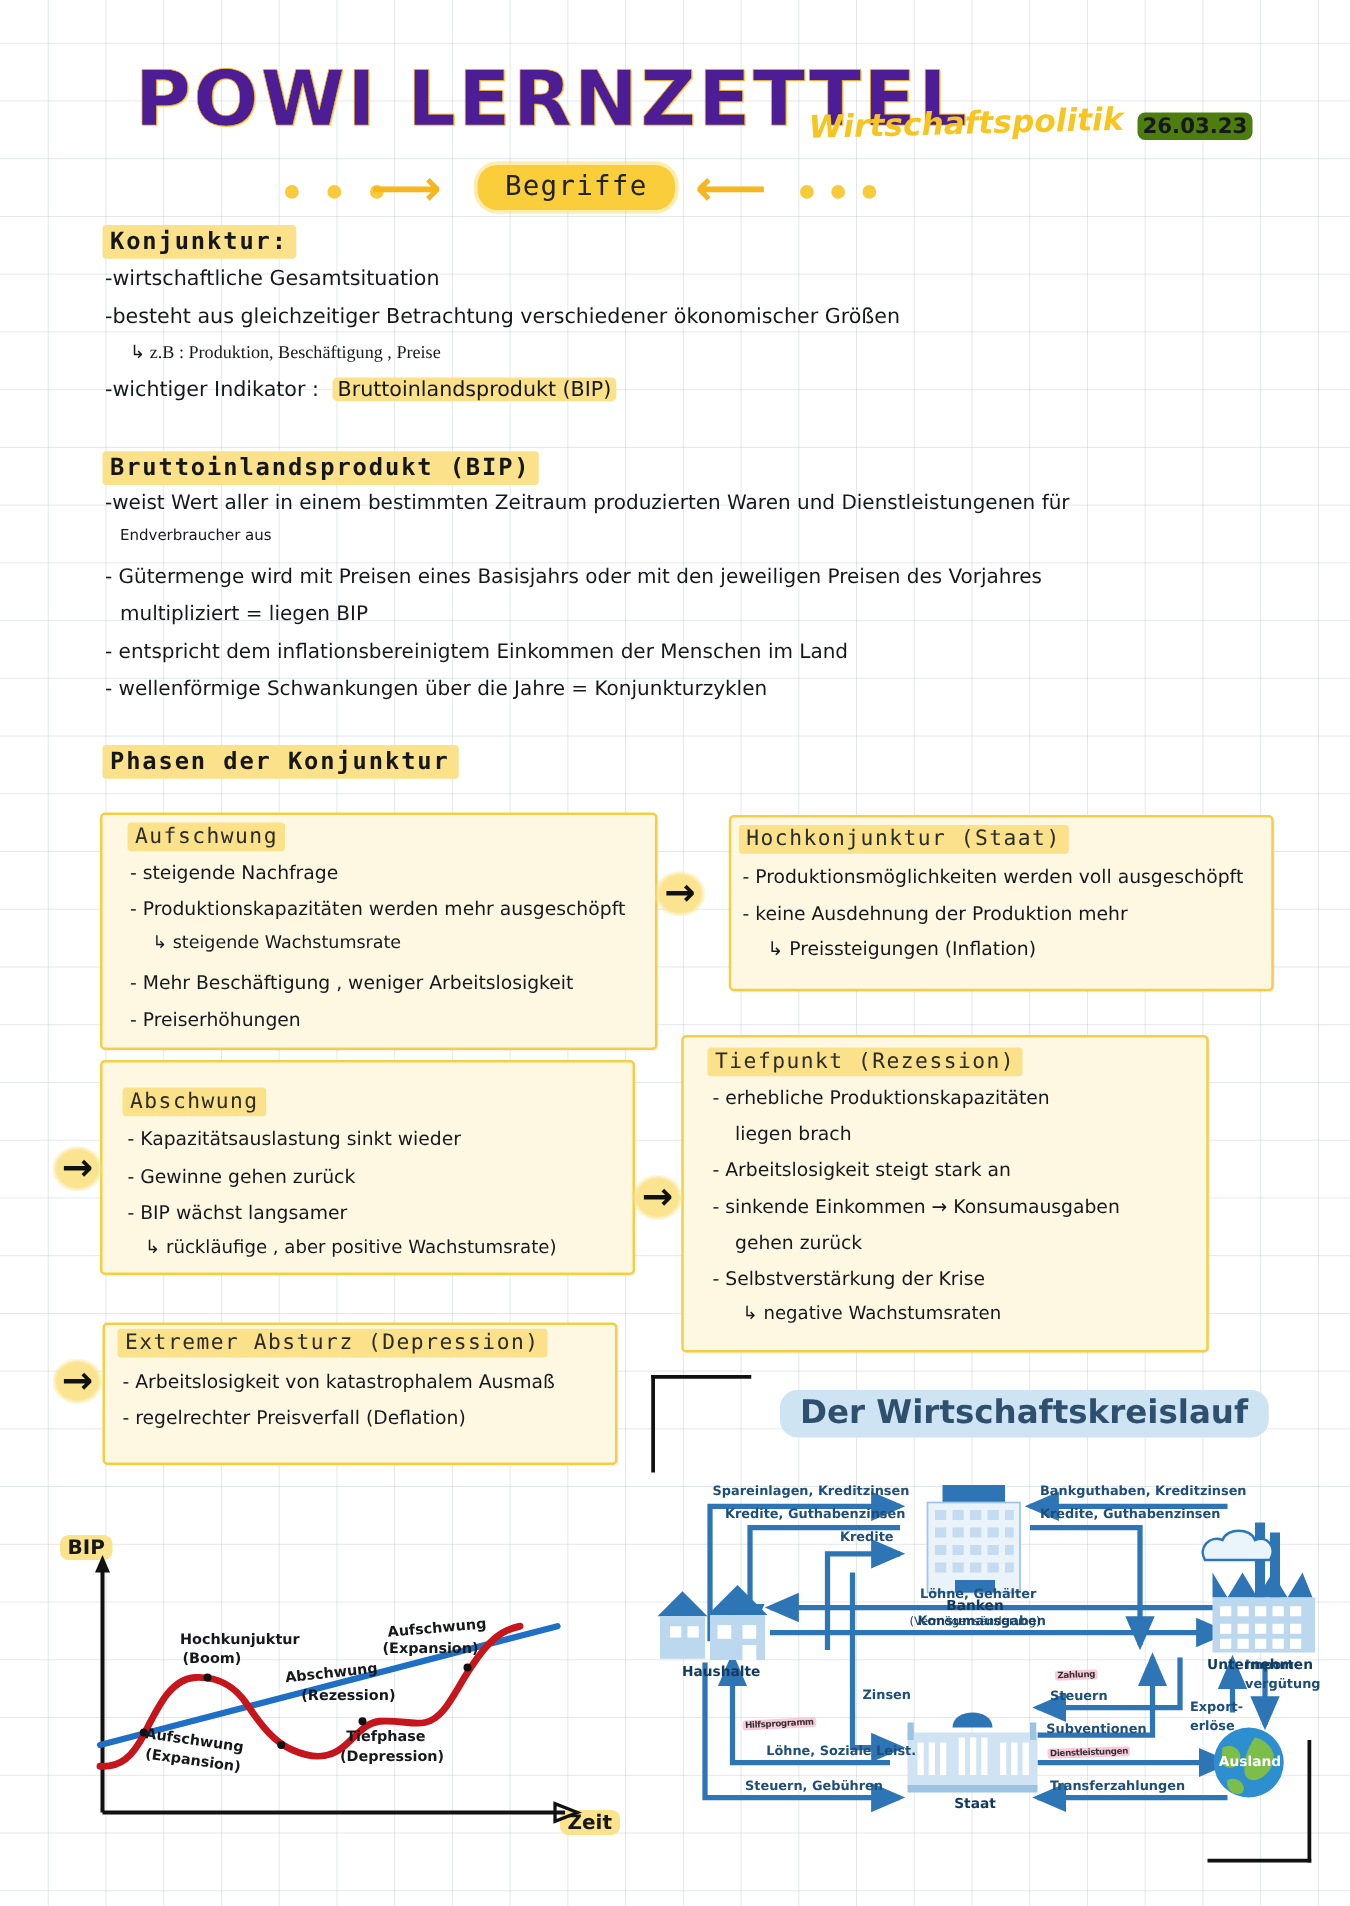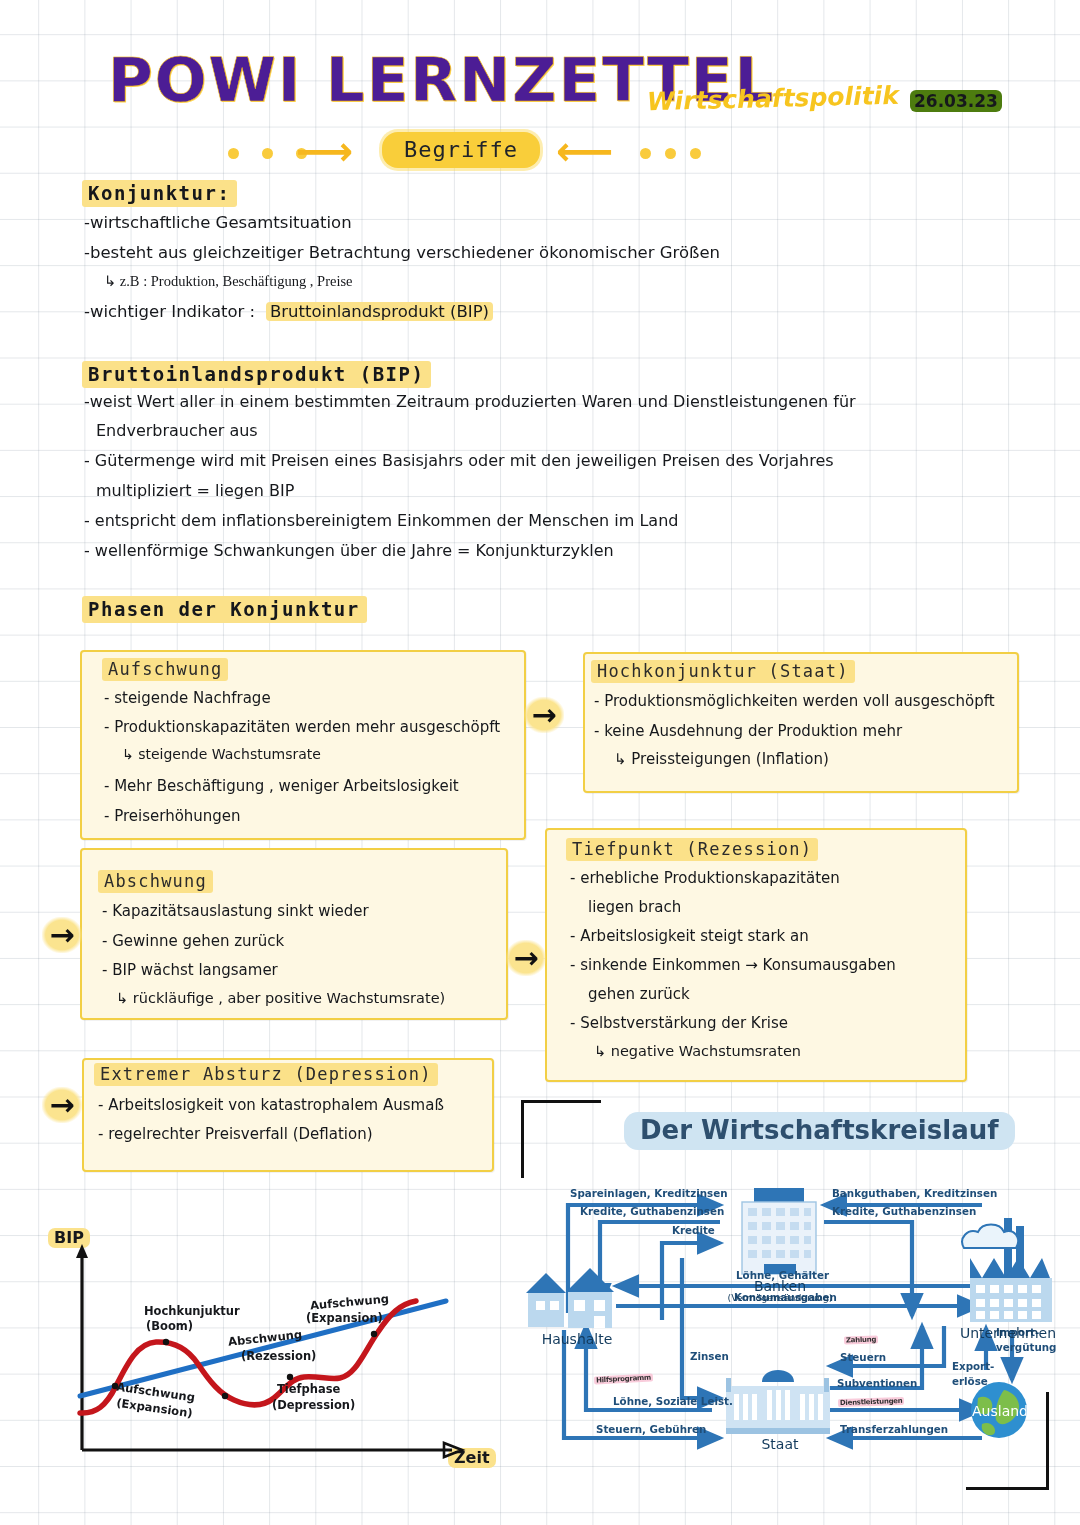--- a/index.html
+++ b/index.html
@@ -108,21 +108,21 @@
 
   
   #wk{position:absolute;left:512px;top:1098px;width:548px;height:390px;}
   #wktitle{
     position:absolute;left:112px;top:14px;
     font-size:26px;font-weight:bold;color:#2e4f6e;
     background:#CFE4F2;border-radius:14px;padding:3px 16px 5px 16px;
     white-space:nowrap;
   }
   .wklab{position:absolute;font-size:10.3px;color:#1f4e79;white-space:nowrap;font-weight:bold;}
-  .wknode{position:absolute;font-size:14px;color:#123a5c;font-weight:normal;white-space:nowrap;text-align:center;}
+  .wknode{position:absolute;font-size:11px;color:#123a5c;font-weight:bold;white-space:nowrap;text-align:center;}
   .wksub{position:absolute;font-size:9.4px;color:#123a5c;white-space:nowrap;text-align:center;}
   .scrib{position:absolute;font-size:7px;color:#1a1a1a;background:#F9C7D8;border-radius:2px;
          padding:0 2px;white-space:nowrap;font-weight:bold;letter-spacing:-0.3px;opacity:.9;}
   .brk{position:absolute;background:#111;}
 </style>
 </head>
 <body>
 
 <div id="page">
   <div id="grid"></div>
@@ -147,21 +147,21 @@
 
   <div class="line hw" style="left:84px;top:213px;font-size:16.5px;">-wirtschaftliche  Gesamtsituation</div>
   <div class="line hw" style="left:84px;top:243px;font-size:16.5px;">-besteht aus  gleichzeitiger  Betrachtung   verschiedener  ökonomischer   Größen</div>
   <div class="line hw" style="left:104px;top:273px;font-size:14.5px;font-family:Liberation Serif, serif;">↳ z.B : Produktion, Beschäftigung , Preise</div>
   <div class="line hw" style="left:84px;top:302px;font-size:16.5px;">-wichtiger  Indikator :</div>
   <div class="line hw hl" style="left:266px;top:302px;font-size:16.5px;">Bruttoinlandsprodukt  (BIP)</div>
 
   <div class="heading" style="left:82px;top:361px;">Bruttoinlandsprodukt (BIP)</div>
 
   <div class="line hw" style="left:84px;top:392px;font-size:16px;">-weist Wert aller in einem  bestimmten   Zeitraum  produzierten  Waren   und Dienstleistungenen  für</div>
-  <div class="line hw" style="left:96px;top:421px;font-size:16px;">Endverbraucher  aus</div>
+  <div class="line hw" style="left:96px;top:421px;font-size:12px;">Endverbraucher  aus</div>
   <div class="line hw" style="left:84px;top:451px;font-size:16px;">- Gütermenge  wird  mit Preisen  eines  Basisjahrs  oder  mit  den  jeweiligen  Preisen  des  Vorjahres</div>
   <div class="line hw" style="left:96px;top:481px;font-size:16px;">multipliziert  =  liegen  BIP</div>
   <div class="line hw" style="left:84px;top:511px;font-size:16px;">-  entspricht dem   inflationsbereinigtem   Einkommen   der Menschen   im Land</div>
   <div class="line hw" style="left:84px;top:541px;font-size:16px;">-  wellenförmige   Schwankungen  über die Jahre  = Konjunkturzyklen</div>
 
   <div class="heading" style="left:82px;top:596px;">Phasen der Konjunktur</div>
 
   <div class="pbox" style="left:80px;top:650px;width:442px;height:186px;"></div>
   <div class="pboxtitle" style="left:102px;top:658px;">Aufschwung</div>
   <div class="pline hw" style="left:104px;top:689px;font-size:15px;">- steigende  Nachfrage</div>

